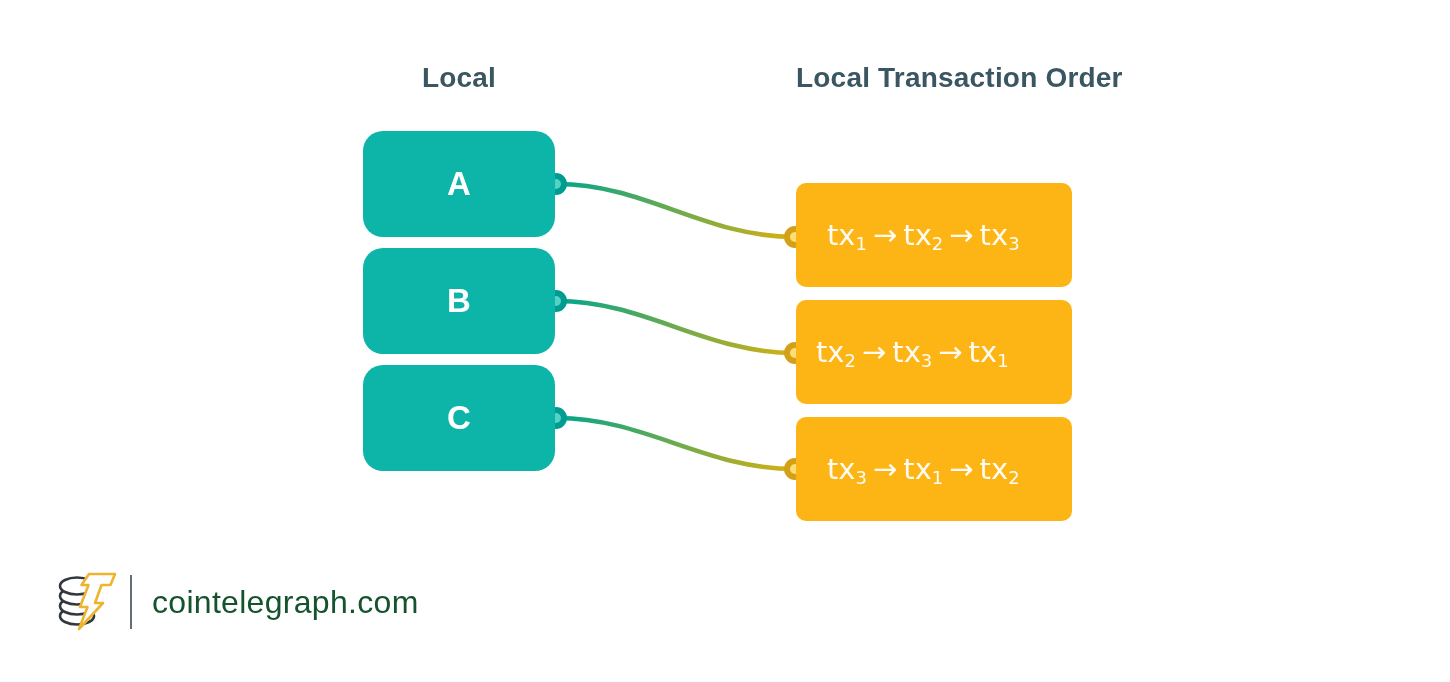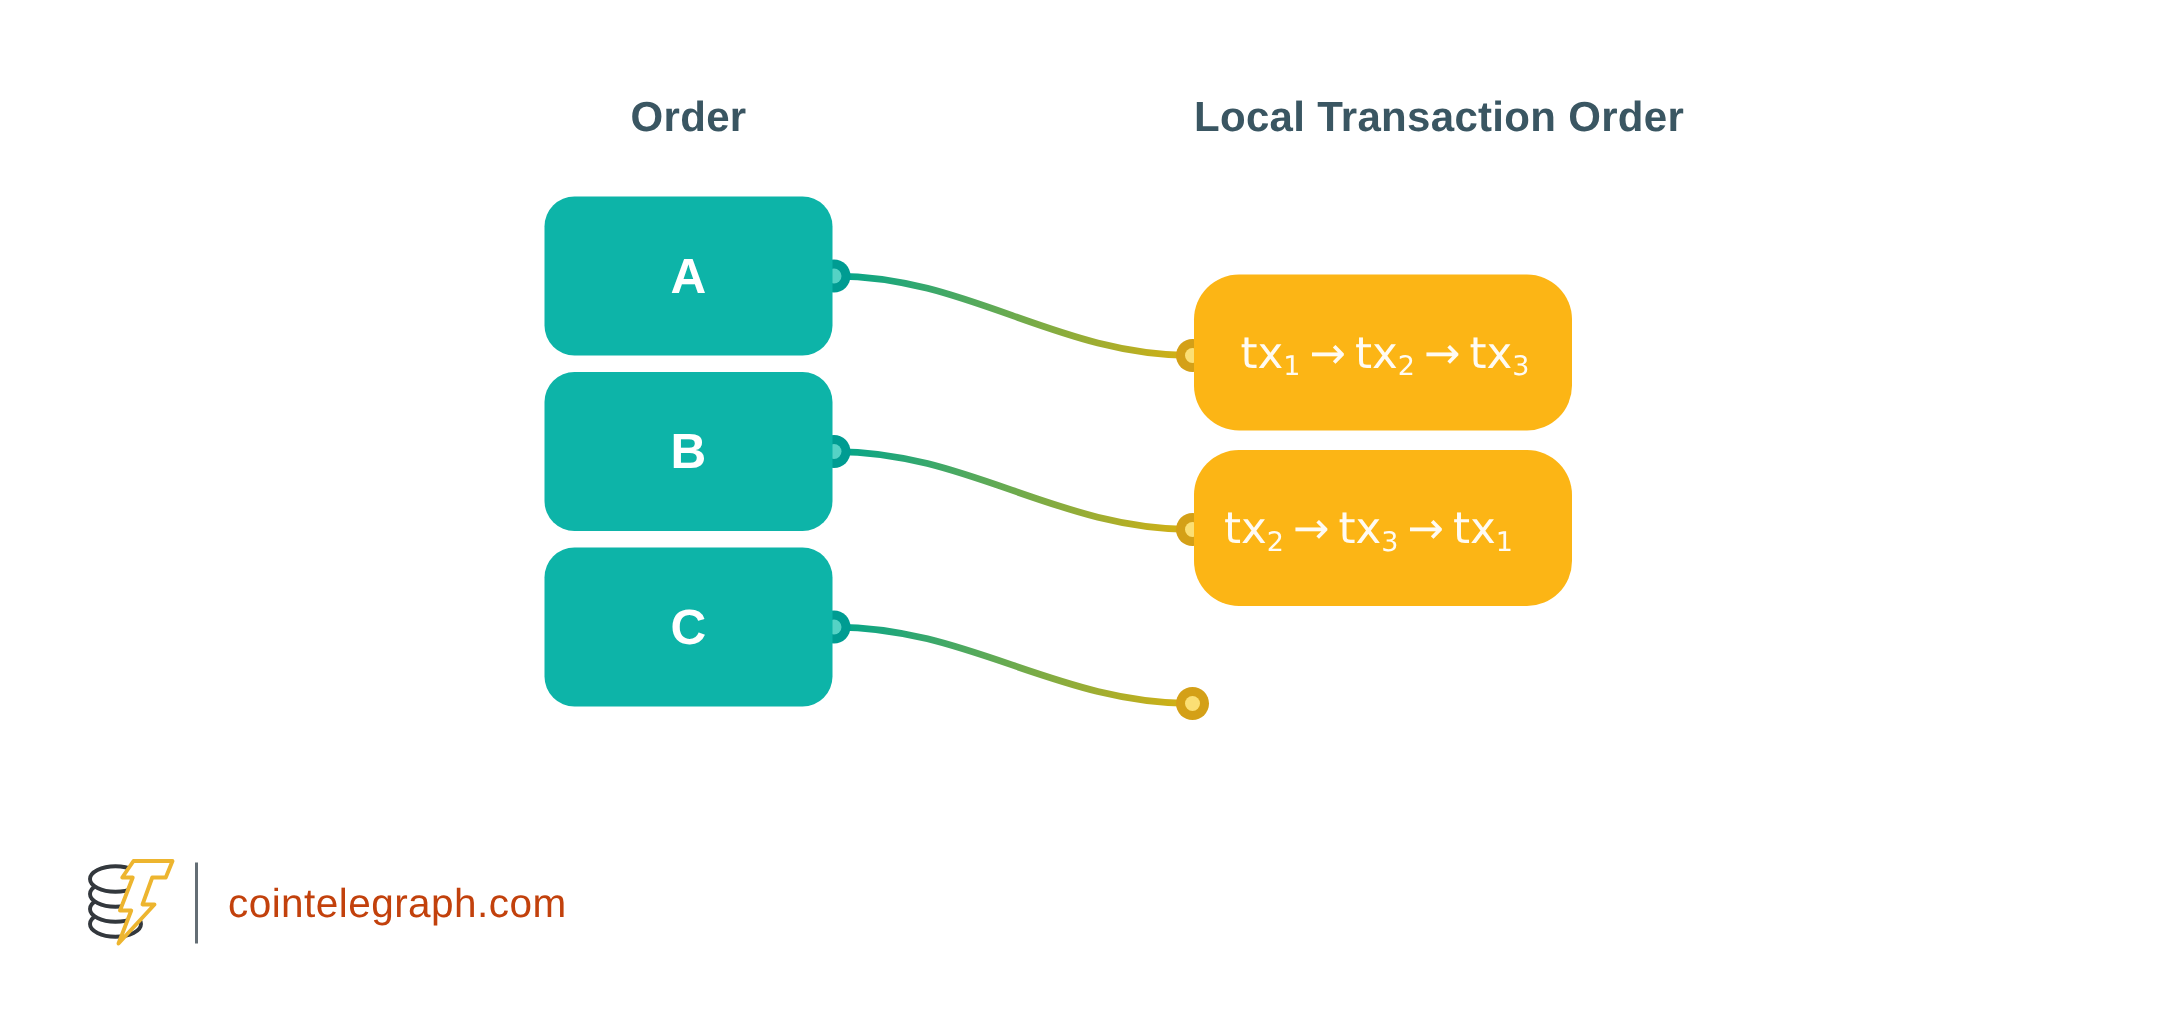--- a/index.html
+++ b/index.html
@@ -38,24 +38,24 @@
     font-size: 33px;
     font-weight: 700;
   }
   .node-box.a { top: 131px; }
   .node-box.b { top: 248px; }
   .node-box.c { top: 365px; }
 
   .order-box {
     position: absolute;
     left: 796px;
-    width: 252px;
+    width: 276px;
     height: 104px;
     background: #FCB515;
-    border-radius: 30px;
+    border-radius: 10px;
     display: flex;
     align-items: center;
     color: rgba(255, 255, 255, 0.95);
     font-size: 29px;
     font-weight: 400;
     padding-left: 31px;
     box-sizing: border-box;
     font-family: "DejaVu Sans", "Liberation Sans", sans-serif;
   }
   .order-box.o1 { top: 183px; }
@@ -87,31 +87,31 @@
   }
   .footer .logo { width: 64px; height: 64px; }
   .footer .divider {
     width: 2px;
     height: 54px;
     background: #646E75;
     margin-left: 10px;
     margin-right: 20px;
   }
   .footer .site {
-    font-size: 27px;
-    color: #c2410c;
+    font-size: 32px;
+    color: #14532d;
     letter-spacing: 0.3px;
   }
 </style>
 </head>
 <body>
 
 <div class="canvas">
 
-  <div class="col-header left">Order</div>
+  <div class="col-header left">Local</div>
   <div class="col-header right">Local Transaction Order</div>
 
   <svg class="links-overlay" width="1450" height="682" viewBox="0 0 1450 682" xmlns="http://www.w3.org/2000/svg">
     <defs>
       <linearGradient id="linkGrad" gradientUnits="userSpaceOnUse" x1="557" y1="0" x2="795" y2="0">
         <stop offset="0" stop-color="#00A58C"></stop>
         <stop offset="1" stop-color="#D9B010"></stop>
       </linearGradient>
     </defs>
     <g>
@@ -160,20 +160,23 @@
   <div class="node-box c">
     <span>C</span>
   </div>
 
   <div class="order-box o1">
     <span class="order-label">tx<sub>1</sub><span class="arrow">→</span>tx<sub>2</sub><span class="arrow">→</span>tx<sub>3</sub></span>
   </div>
   <div class="order-box o2">
     <span class="order-label">tx<sub>2</sub><span class="arrow">→</span>tx<sub>3</sub><span class="arrow">→</span>tx<sub>1</sub></span>
   </div>
+  <div class="order-box o3">
+    <span class="order-label">tx<sub>3</sub><span class="arrow">→</span>tx<sub>1</sub><span class="arrow">→</span>tx<sub>2</sub></span>
+  </div>
 
   <div class="footer">
     <svg class="logo" viewBox="0 0 64 64" xmlns="http://www.w3.org/2000/svg">
       <g fill="#ffffff" stroke="#33383D" stroke-width="2.6">
         <ellipse cx="21" cy="46" rx="17" ry="8.5"></ellipse>
         <ellipse cx="21" cy="36" rx="17" ry="8.5"></ellipse>
         <ellipse cx="21" cy="26" rx="17" ry="8.5"></ellipse>
         <ellipse cx="21" cy="16" rx="17" ry="8.5"></ellipse>
       </g>
       <path d="M33 4 L59 4 L54.5 15 L45.5 15 L39 33 L47 33 L23 59 L31.5 37 L24 37 L32.5 15 L25.5 15 Z" fill="#ffffff" stroke="#EDB52F" stroke-width="2.6" stroke-linejoin="round"></path>

